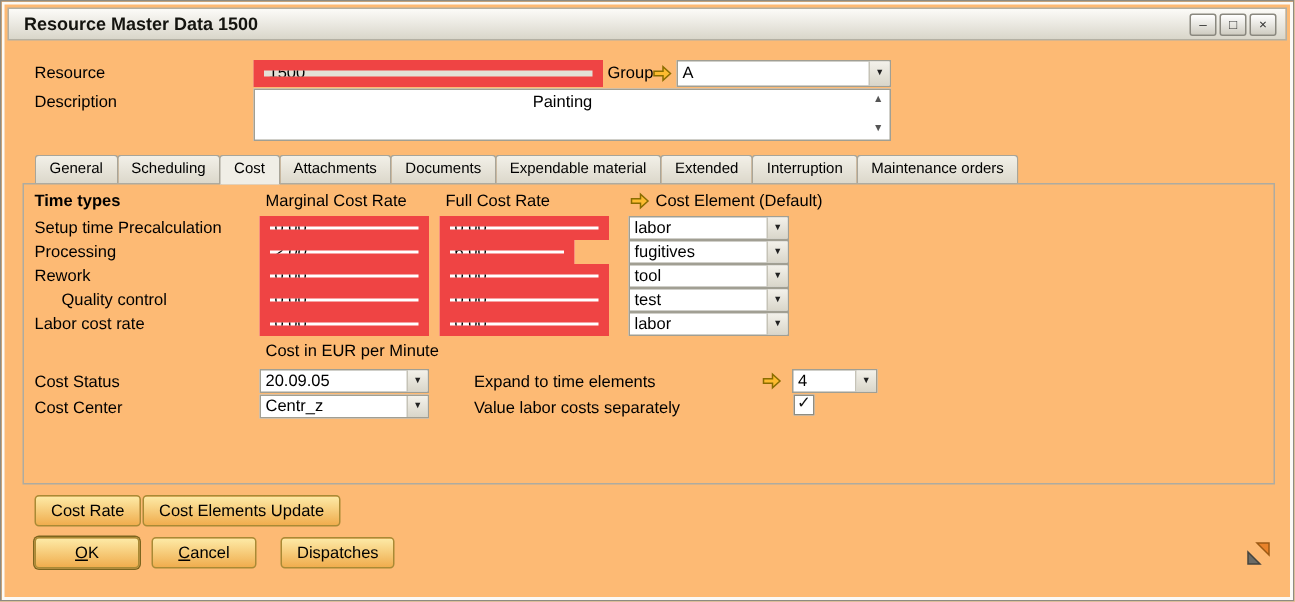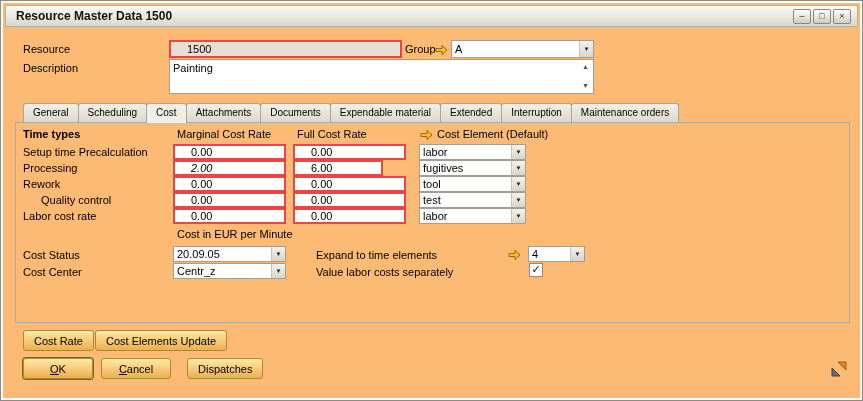--- a/index.html
+++ b/index.html
@@ -9,37 +9,37 @@
   .titlebar{position:absolute;left:4px;top:4px;width:853px;height:22px;
             background:linear-gradient(180deg,#fcfbf8,#d9d6ca);
             border:1px solid #b3b0a4;box-sizing:border-box;}
   .title{position:absolute;left:10px;top:3px;font-size:12px;font-weight:bold;color:#14140f;}
   .winbtns{position:absolute;right:6px;top:3px;display:flex;gap:2px;}
   .winbtn{width:18px;height:15px;background:linear-gradient(#ffffff,#cfccc1);
           border:1px solid #8a887f;border-radius:2px;font-size:9px;line-height:13px;
           text-align:center;color:#333;box-sizing:border-box;cursor:pointer;}
   .lbl{position:absolute;font-size:11px;color:#000;white-space:nowrap;}
   .bold{font-weight:bold;}
-  .field{position:absolute;height:16px;border:2px solid #ef4444;background:#fff;
-         font-family:"Liberation Sans",sans-serif;font-size:11px;padding:0 16px;
+  .field{position:absolute;height:16px;border:7px solid #ef4444;background:#fff;
+         font-family:"Liberation Sans",sans-serif;font-size:11px;padding:0 3px;
          box-sizing:border-box;color:#000;}
   .field.tall{height:18px;}
   .field.disabled{background:#e3e1d6;}
   .num{}
   .combo{position:absolute;height:16px;border:1px solid #a19f93;background:#fff;
          display:flex;align-items:stretch;box-sizing:border-box;cursor:default;}
   .combo.tall{height:18px;}
   .combo .val{flex:1;font-size:11px;line-height:14px;padding:0 3px;white-space:nowrap;overflow:hidden;}
   .combo.tall .val{line-height:16px;}
   .combo .dd{width:13px;display:flex;align-items:center;justify-content:center;
              font-size:6px;color:#222;background:linear-gradient(#f3f1ea,#d9d6ca);
              border-left:1px solid #c6c3b7;}
   .descbox{position:absolute;left:168px;top:58px;width:425px;height:35px;border:1px solid #a19f93;
            background:#fff;font-family:"Liberation Sans",sans-serif;font-size:11px;
-           padding:2px 16px 2px 3px;box-sizing:border-box;resize:none;overflow:hidden;}
+           padding:2px 16px 2px 3px;box-sizing:border-box;resize:none;overflow:hidden;text-align:center;}
   .spin{position:absolute;font-size:7px;color:#555;cursor:pointer;line-height:7px;}
   .arrow-ico{position:absolute;cursor:pointer;}
   .tabs{position:absolute;left:22px;top:102px;display:flex;}
   .tab{height:19px;line-height:17px;padding:0 9px;font-size:10px;color:#000;
        background:linear-gradient(#f2f0e8,#dcd8cb);border:1px solid #a8a599;
        border-bottom:none;border-radius:3px 3px 0 0;margin-right:-1px;
        box-sizing:border-box;cursor:pointer;position:relative;}
   .tab.active{background:#f0eee6;height:20px;z-index:3;}
   .panel{position:absolute;left:14px;top:121px;width:835px;height:201px;
          border:1px solid #aeaba0;box-sizing:border-box;}

